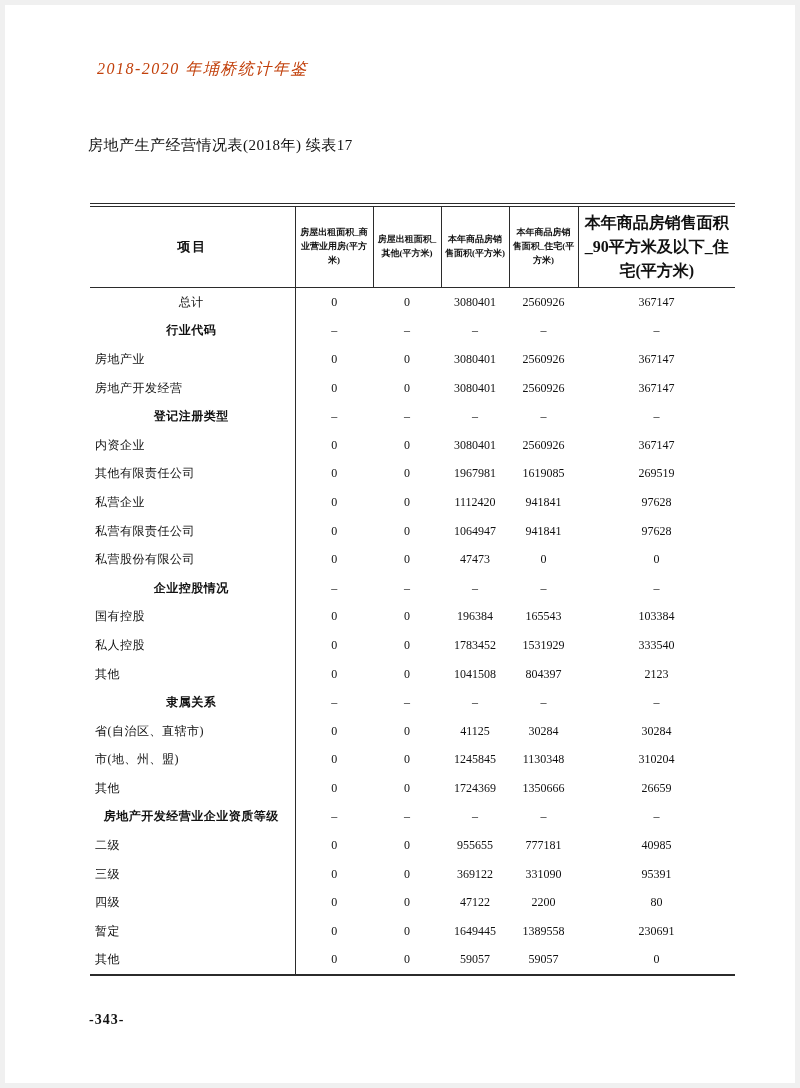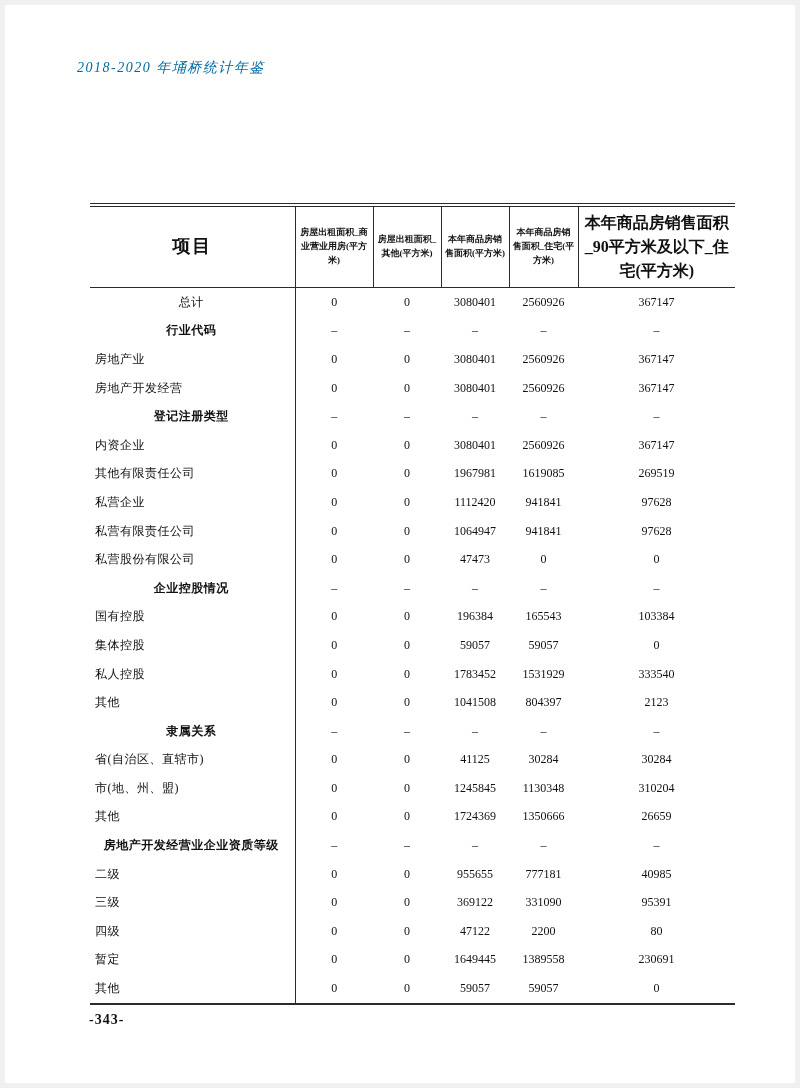--- a/index.html
+++ b/index.html
@@ -13,26 +13,26 @@
     position: relative;
     width: 800px;
     height: 1088px;
     background: #ffffff;
     box-sizing: border-box;
     border: 5px solid #f0f0f0;
     overflow: hidden;
   }
   .book-title {
     position: absolute;
-    left: 72px;
+    left: 92px;
     top: 54px;
-    font-size: 14px;
+    font-size: 16px;
     font-style: italic;
     letter-spacing: 1.5px;
-    color: #0369a1;
+    color: #c2410c;
   }
   .table-title {
     position: absolute;
     left: 83px;
     top: 131px;
     font-size: 15px;
     letter-spacing: 0.5px;
     color: #111;
   }
   .table-wrap {
@@ -63,21 +63,21 @@
     font-size: 9px;
     line-height: 1.55;
     padding: 4px 3px;
     height: 34px;
     vertical-align: middle;
     text-align: center;
     color: #111;
   }
   thead th:first-child {
     border-left: none;
-    font-size: 18px;
+    font-size: 13px;
     letter-spacing: 2px;
   }
   thead th:last-child {
     font-size: 16px;
     line-height: 1.5;
   }
   tbody td {
     height: 28.6px;
     padding: 0 2px;
     font-size: 12px;
@@ -113,20 +113,21 @@
     color: #111;
   }
 </style>
 </head>
 <body>
 
 <div class="page">
 
   <div class="book-title">2018-2020 年埇桥统计年鉴</div>
 
+  <div class="table-title">房地产生产经营情况表(2018年)  续表17</div>
 
   <div class="table-wrap">
     <table class="stat-table">
       <colgroup>
         <col class="c0">
           <col class="c1">
           <col class="c2">
           <col class="c3">
           <col class="c4">
           <col class="c5">
@@ -232,28 +233,20 @@
           </tr>
           <tr class="row-data">
             <td class="label">国有控股</td>
             <td class="val">0</td>
             <td class="val">0</td>
             <td class="val">196384</td>
             <td class="val">165543</td>
             <td class="val">103384</td>
           </tr>
           <tr class="row-data">
-            <td class="label">集体控股</td>
-            <td class="val">0</td>
-            <td class="val">0</td>
-            <td class="val">59057</td>
-            <td class="val">59057</td>
-            <td class="val">0</td>
-          </tr>
-          <tr class="row-data">
             <td class="label">私人控股</td>
             <td class="val">0</td>
             <td class="val">0</td>
             <td class="val">1783452</td>
             <td class="val">1531929</td>
             <td class="val">333540</td>
           </tr>
           <tr class="row-data">
             <td class="label">其他</td>
             <td class="val">0</td>

